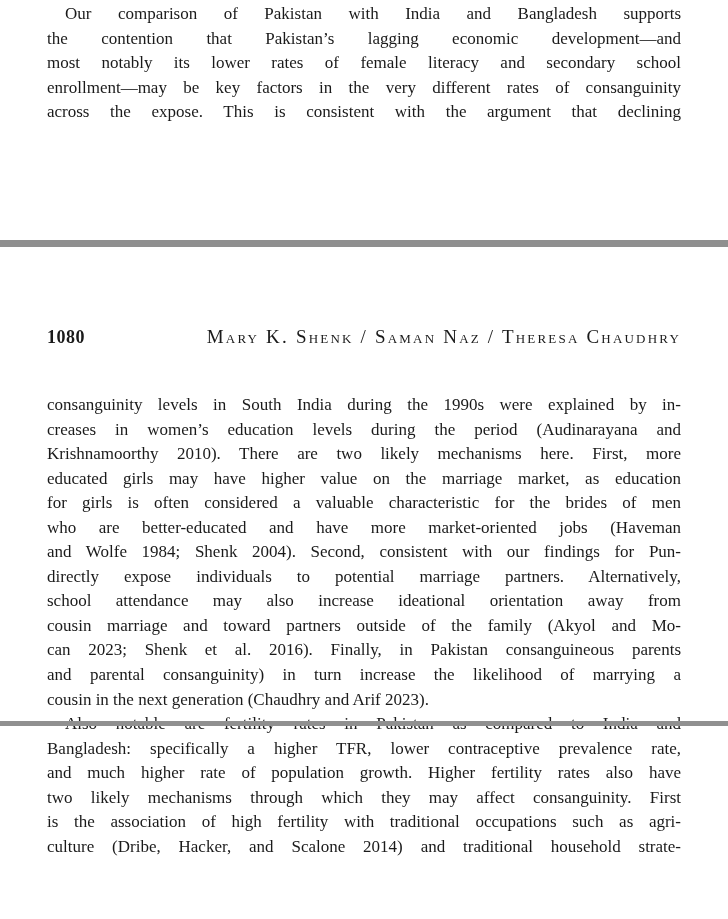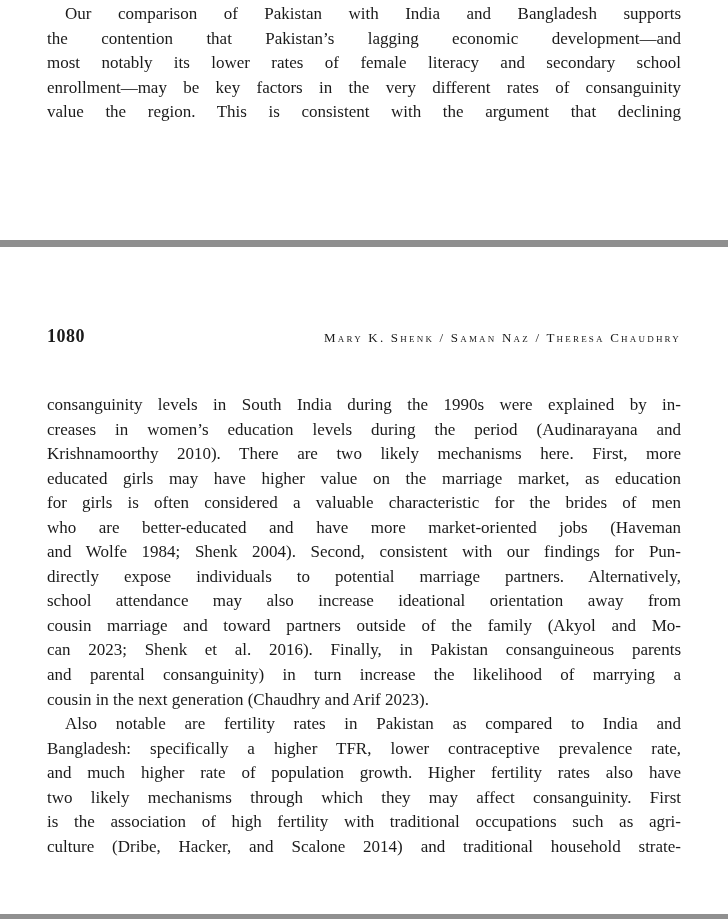--- a/index.html
+++ b/index.html
@@ -8,21 +8,21 @@
     width: 728px;
     height: 919px;
     position: relative;
     overflow: hidden;
     font-family: "Liberation Serif", "DejaVu Serif", serif;
     color: #1a1a1a;
   }
   .page {
     position: relative;
     width: 728px;
-    height: 919px;
+    height: 726px;
     background: #ffffff;
   }
   .text-col { padding-left: 47px; padding-right: 47px; }
   .line {
     font-size: 17px;
     line-height: 24.55px;
     text-align: justify;
     text-align-last: justify;
     -moz-text-align-last: justify;
   }
@@ -52,21 +52,21 @@
     justify-content: space-between;
     align-items: baseline;
   }
   .page-num {
     font-weight: bold;
     font-size: 18px;
     letter-spacing: 0.5px;
   }
   .running-head {
     font-variant: small-caps;
-    font-size: 13px;
+    font-size: 19px;
     letter-spacing: 2.2px;
     white-space: nowrap;
   }
 
   .body-text {
     position: absolute;
     top: 374px;
     left: 47px;
     width: 634px;
     margin-top: 19px;
@@ -84,21 +84,21 @@
 </head>
 <body>
 
 <div class="page">
 
   <section class="prev-page-text text-col">
     <div class="line indent">Our comparison of Pakistan with India and Bangladesh supports</div>
     <div class="line">the contention that Pakistan’s lagging economic development—and</div>
     <div class="line">most notably its lower rates of female literacy and secondary school</div>
     <div class="line">enrollment—may be key factors in the very different rates of consanguinity</div>
-    <div class="line">value the region. This is consistent with the argument that declining</div>
+    <div class="line">across the expose. This is consistent with the argument that declining</div>
   </section>
 
   <div class="page-divider"></div>
 
   <header class="running-header">
     <span class="page-num">1080</span>
     <span class="running-head">Mary K. Shenk / Saman Naz / Theresa Chaudhry</span>
   </header>
 
   <section class="body-text">

